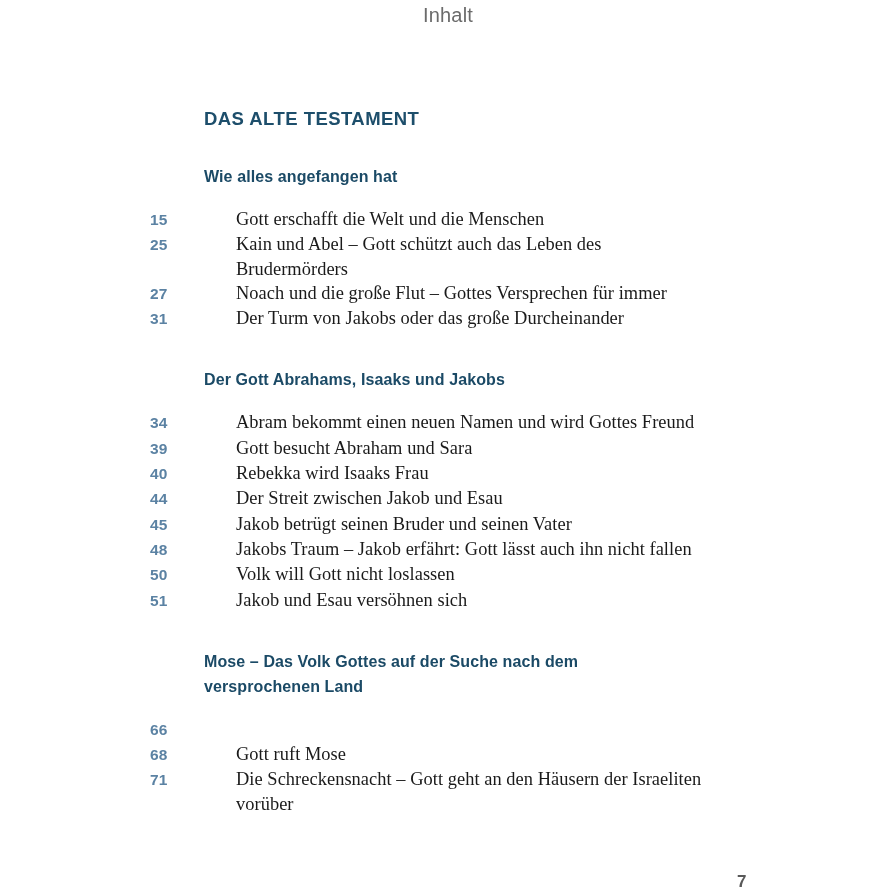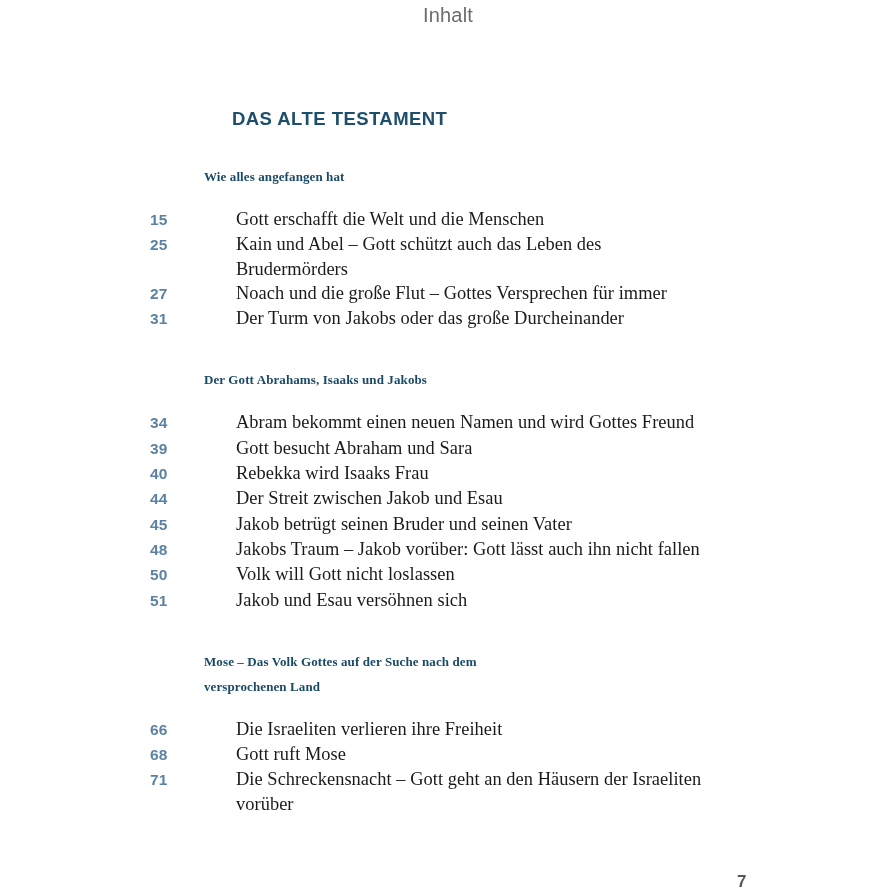--- a/index.html
+++ b/index.html
@@ -37,34 +37,34 @@
     left: 150px;
     width: 600px;
   }
 
   .part-title {
     font-family: "Liberation Sans", "DejaVu Sans", sans-serif;
     font-size: 18.5px;
     font-weight: 700;
     color: #1d4e6b;
     letter-spacing: 0.45px;
-    margin-left: 82px;
+    margin-left: 54px;
     margin-bottom: 0;
     line-height: 26px;
   }
 
   .section {
     margin-top: 0;
   }
   .section-gap-first { margin-top: 32px; }
   .section-gap       { margin-top: 36px; }
 
   .section-title {
-    font-family: Liberation Serif, serif;
-    font-size: 13px;
+    font-family: Liberation Sans, sans-serif;
+    font-size: 16px;
     font-weight: 700;
     color: #1b4a66;
     margin-left: 54px;
     line-height: 25px;
     letter-spacing: 0.1px;
   }
 
   .entries {
     margin-top: 18px;
   }
@@ -157,39 +157,38 @@
           <div class="entry">
             <div class="entry-page">44</div>
             <div class="entry-title">Der Streit zwischen Jakob und Esau</div>
           </div>
           <div class="entry">
             <div class="entry-page">45</div>
             <div class="entry-title">Jakob betrügt seinen Bruder und seinen Vater</div>
           </div>
           <div class="entry">
             <div class="entry-page">48</div>
-            <div class="entry-title">Jakobs Traum – Jakob vorüber: Gott lässt auch ihn nicht fallen</div>
+            <div class="entry-title">Jakobs Traum – Jakob erfährt: Gott lässt auch ihn nicht fallen</div>
           </div>
           <div class="entry">
             <div class="entry-page">50</div>
             <div class="entry-title">Volk will Gott nicht loslassen</div>
           </div>
           <div class="entry">
             <div class="entry-page">51</div>
             <div class="entry-title">Jakob und Esau versöhnen sich</div>
           </div>
         </div>
       </div>
       <div class="section section-gap">
         <div class="section-title" style="white-space: pre-line;">Mose – Das Volk Gottes auf der Suche nach dem
 versprochenen Land</div>
         <div class="entries">
           <div class="entry">
             <div class="entry-page">66</div>
-            <div class="entry-title">Die Israeliten verlieren ihre Freiheit</div>
           </div>
           <div class="entry">
             <div class="entry-page">68</div>
             <div class="entry-title">Gott ruft Mose</div>
           </div>
           <div class="entry">
             <div class="entry-page">71</div>
             <div class="entry-title">Die Schreckensnacht – Gott geht an den Häusern der Israeliten
 vorüber</div>
           </div>

